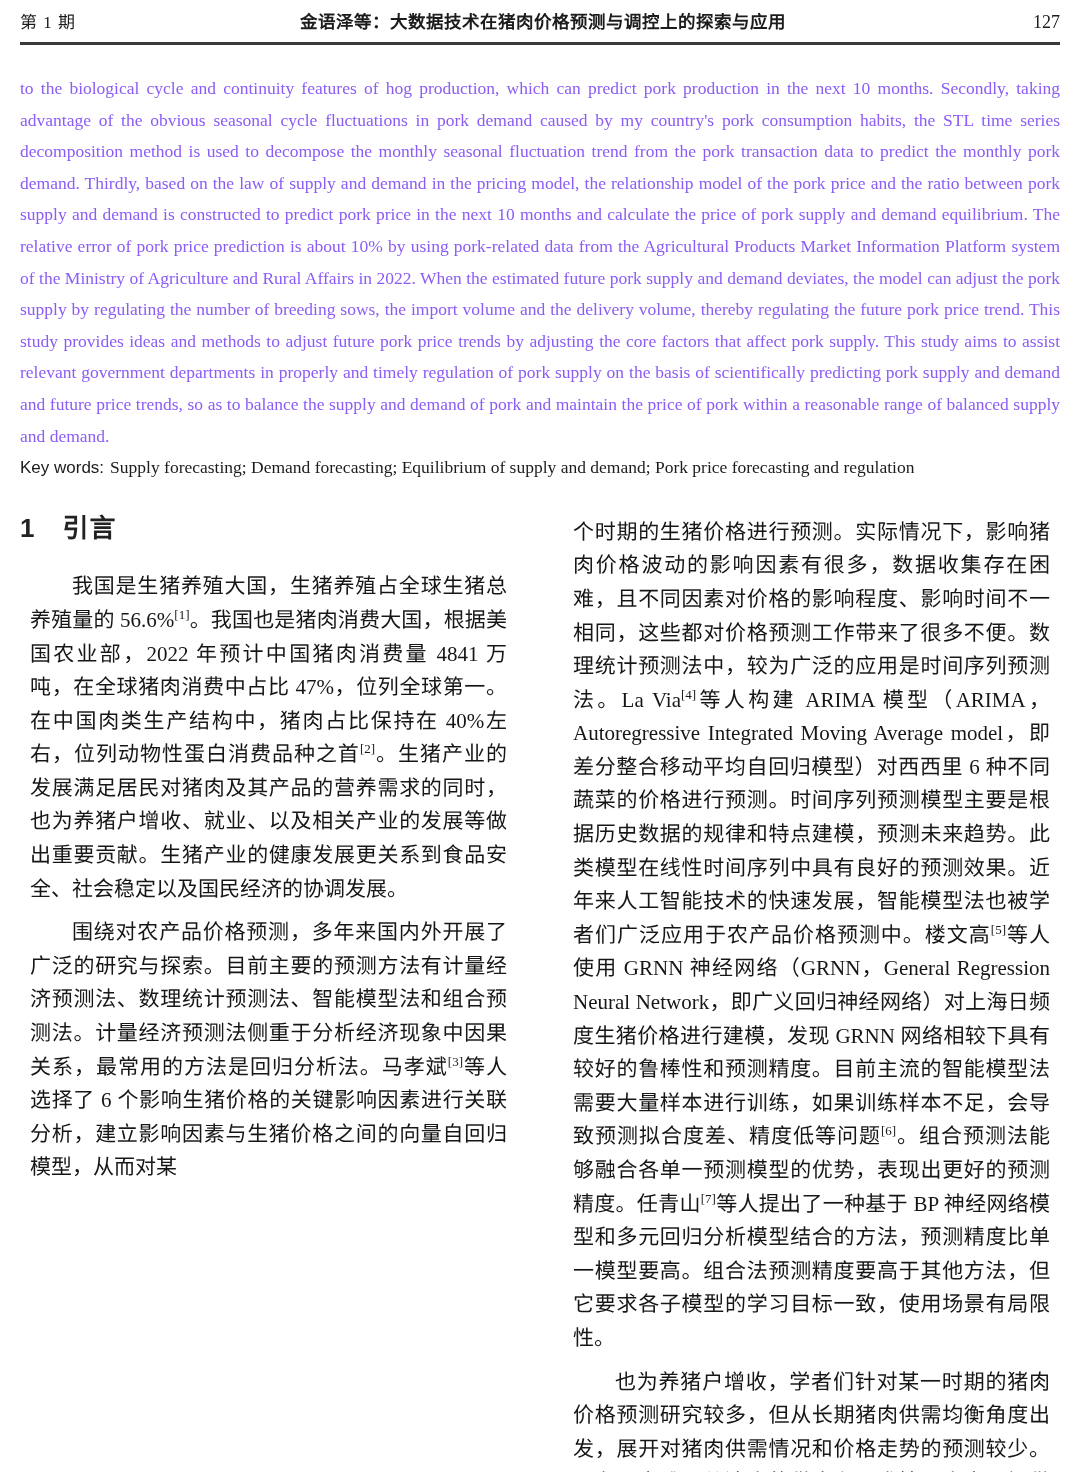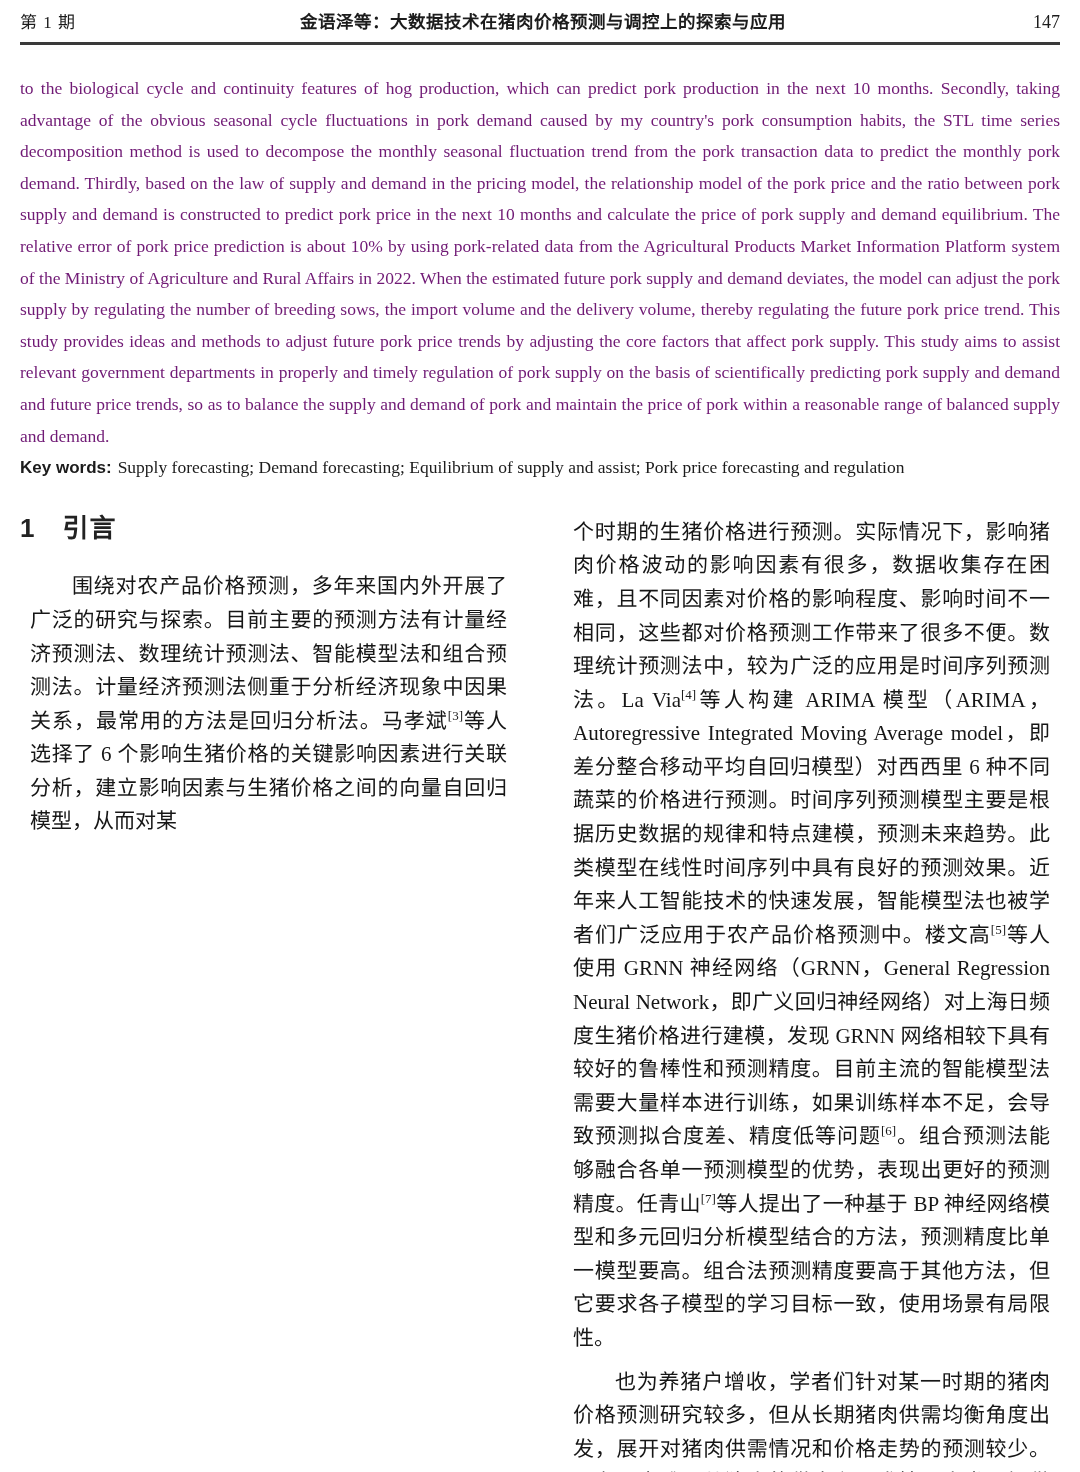--- a/index.html
+++ b/index.html
@@ -51,33 +51,32 @@
     background: #3a3a3a;
     margin-top: 6px;
   }
 
   
   .abstract {
     margin: 28px 0 0 0;
     font-size: 17.5px;
     line-height: 31.6px;
     text-align: justify;
-    color: #701a75;
+    color: #8b5cf6;
   }
   .keywords {
     margin: 0;
     font-size: 17.5px;
     line-height: 31.6px;
     text-align: justify;
   }
   .kw-label {
     font-family: "Liberation Sans", "DejaVu Sans", sans-serif;
     font-size: 17px;
     margin-right: 6px;
-    font-weight: bold;
   }
 
   
   .content {
     display: flex;
     gap: 46px;
     margin-top: 22px;
   }
   .col {
     width: calc(50% - 23px);
@@ -111,40 +110,41 @@
   }
 </style>
 </head>
 <body>
 
 <div class="page">
 
   <div class="page-header">
     <span class="issue">第 1 期</span>
     <span class="running-title">金语泽等：大数据技术在猪肉价格预测与调控上的探索与应用</span>
-    <span class="page-number">147</span>
+    <span class="page-number">127</span>
   </div>
 
   <div class="header-rule"></div>
 
   <p class="abstract">to the biological cycle and continuity features of hog production, which can predict pork production in the next 10 months. Secondly, taking advantage of the obvious seasonal cycle fluctuations in pork demand caused by my country's pork consumption habits, the STL time series decomposition method is used to decompose the monthly seasonal fluctuation trend from the pork transaction data to predict the monthly pork demand. Thirdly, based on the law of supply and demand in the pricing model, the relationship model of the pork price and the ratio between pork supply and demand is constructed to predict pork price in the next 10 months and calculate the price of pork supply and demand equilibrium. The relative error of pork price prediction is about 10% by using pork-related data from the Agricultural Products Market Information Platform system of the Ministry of Agriculture and Rural Affairs in 2022. When the estimated future pork supply and demand deviates, the model can adjust the pork supply by regulating the number of breeding sows, the import volume and the delivery volume, thereby regulating the future pork price trend. This study provides ideas and methods to adjust future pork price trends by adjusting the core factors that affect pork supply. This study aims to assist relevant government departments in properly and timely regulation of pork supply on the basis of scientifically predicting pork supply and demand and future price trends, so as to balance the supply and demand of pork and maintain the price of pork within a reasonable range of balanced supply and demand.</p>
 
   <p class="keywords">
-    <span class="kw-label">Key words:</span><span class="kw-text">Supply forecasting; Demand forecasting; Equilibrium of supply and assist; Pork price forecasting and regulation</span>
+    <span class="kw-label">Key words:</span><span class="kw-text">Supply forecasting; Demand forecasting; Equilibrium of supply and demand; Pork price forecasting and regulation</span>
   </p>
 
   <div class="content">
 
     <div class="col col-left">
       <h2 class="section-heading">
         <span class="sec-num">1</span>
         <span class="sec-title">引言</span>
       </h2>
       <div>
 
+          <p class="body-para">我国是生猪养殖大国，生猪养殖占全球生猪总养殖量的 56.6%<sup>[1]</sup>。我国也是猪肉消费大国，根据美国农业部，2022 年预计中国猪肉消费量 4841 万吨，在全球猪肉消费中占比 47%，位列全球第一。在中国肉类生产结构中，猪肉占比保持在 40%左右，位列动物性蛋白消费品种之首<sup>[2]</sup>。生猪产业的发展满足居民对猪肉及其产品的营养需求的同时，也为养猪户增收、就业、以及相关产业的发展等做出重要贡献。生猪产业的健康发展更关系到食品安全、社会稳定以及国民经济的协调发展。</p>
 
 
           <p class="body-para">围绕对农产品价格预测，多年来国内外开展了广泛的研究与探索。目前主要的预测方法有计量经济预测法、数理统计预测法、智能模型法和组合预测法。计量经济预测法侧重于分析经济现象中因果关系，最常用的方法是回归分析法。马孝斌<sup>[3]</sup>等人选择了 6 个影响生猪价格的关键影响因素进行关联分析，建立影响因素与生猪价格之间的向量自回归模型，从而对某</p>
         </div>
     </div>
 
     <div class="col col-right">
       <div>
 
           <p class="body-para no-indent">个时期的生猪价格进行预测。实际情况下，影响猪肉价格波动的影响因素有很多，数据收集存在困难，且不同因素对价格的影响程度、影响时间不一相同，这些都对价格预测工作带来了很多不便。数理统计预测法中，较为广泛的应用是时间序列预测法。La Via<sup>[4]</sup>等人构建 ARIMA 模型（ARIMA，Autoregressive Integrated Moving Average model，即差分整合移动平均自回归模型）对西西里 6 种不同蔬菜的价格进行预测。时间序列预测模型主要是根据历史数据的规律和特点建模，预测未来趋势。此类模型在线性时间序列中具有良好的预测效果。近年来人工智能技术的快速发展，智能模型法也被学者们广泛应用于农产品价格预测中。楼文高<sup>[5]</sup>等人使用 GRNN 神经网络（GRNN，General Regression Neural Network，即广义回归神经网络）对上海日频度生猪价格进行建模，发现 GRNN 网络相较下具有较好的鲁棒性和预测精度。目前主流的智能模型法需要大量样本进行训练，如果训练样本不足，会导致预测拟合度差、精度低等问题<sup>[6]</sup>。组合预测法能够融合各单一预测模型的优势，表现出更好的预测精度。任青山<sup>[7]</sup>等人提出了一种基于 BP 神经网络模型和多元回归分析模型结合的方法，预测精度比单一模型要高。组合法预测精度要高于其他方法，但它要求各子模型的学习目标一致，使用场景有局限性。</p>

